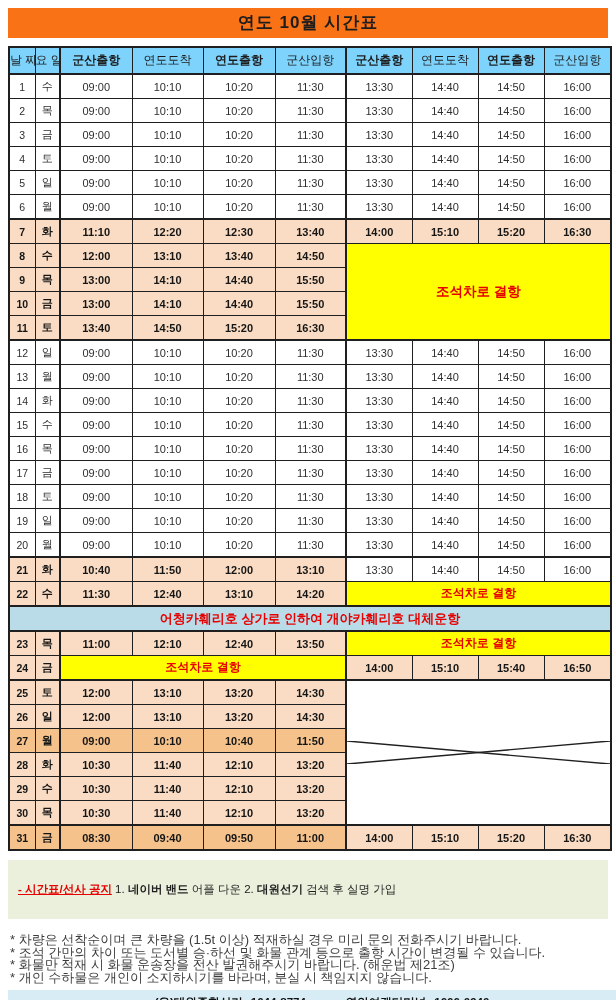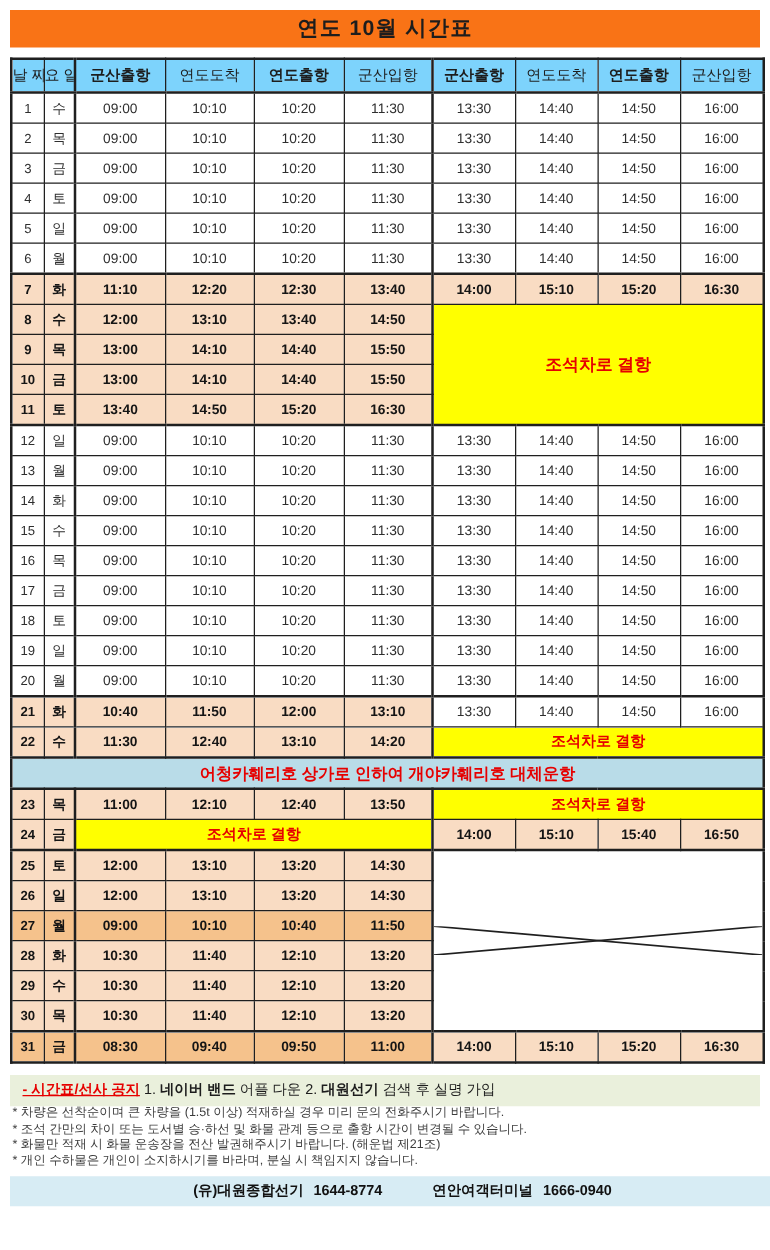--- a/index.html
+++ b/index.html
@@ -31,25 +31,25 @@
   .y{background:#ffff00;color:#e60000;font-weight:bold;font-size:12px;}
   .ybig{font-size:13.5px;}
   .banner-cell{
     background:#b9dce8;color:#e60000;font-weight:bold;font-size:13px;
     border-bottom-width:2px;
   }
   .xcell{background:#fff;padding:0;}
   .xcell svg{display:block;width:100%;height:100%;}
   .notice-box{
     width:600px;box-sizing:border-box;background:#eaf0dc;margin-top:9px;
-    padding:3px 10px;font-size:11.5px;line-height:19px;
+    padding:20px 10px;font-size:11.5px;line-height:19px;
   }
   .notice-label{color:#e60000;font-weight:bold;text-decoration:underline;}
   .notice-line b{font-weight:bold;}
-  .notes{margin:0 2px 0 2px;font-size:10px;line-height:12.5px;color:#3c3c3c;}
+  .notes{margin:15px 2px 0 2px;font-size:13px;line-height:12.5px;color:#3c3c3c;}
   .contact-bar{
     width:600px;height:24px;line-height:24px;margin-top:6px;background:#d7ecf4;
     text-align:center;font-weight:bold;font-size:11.5px;color:#111;padding-left:14px;
   }
   .contact-bar .gap{display:inline-block;width:40px;}
   .contact-bar .sp{display:inline-block;width:8px;}
 </style>
 </head>
 <body>
 

